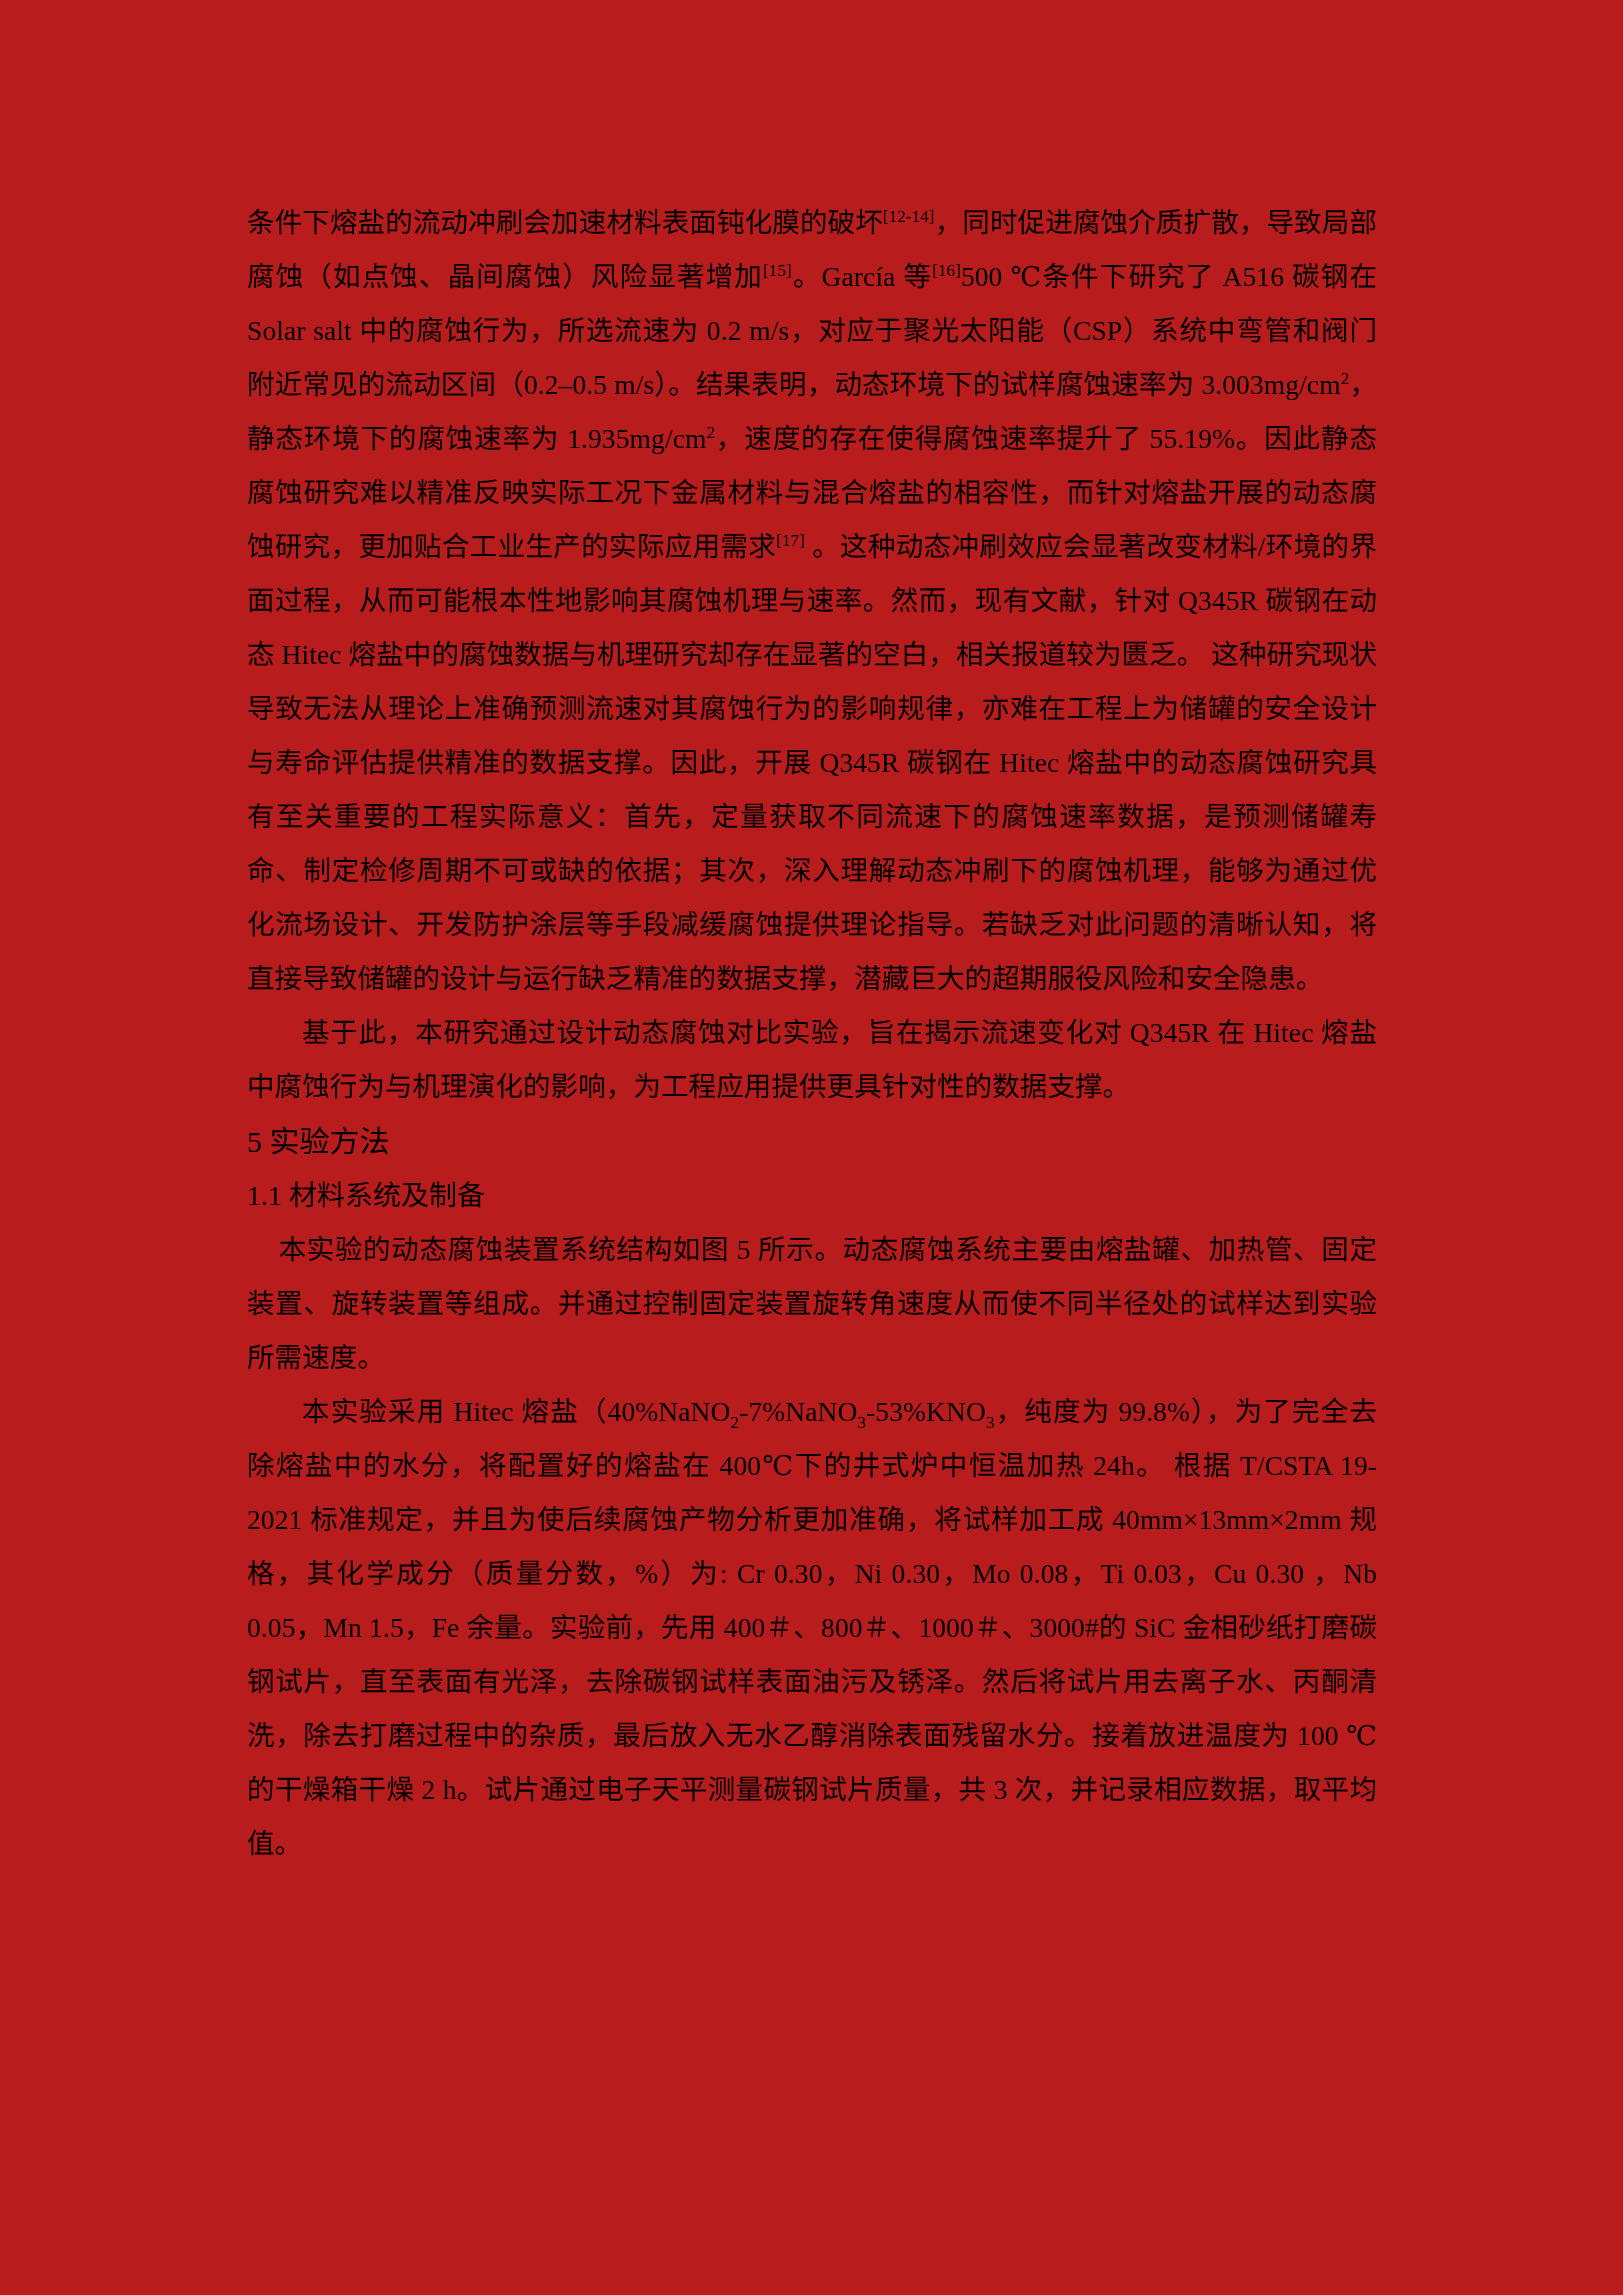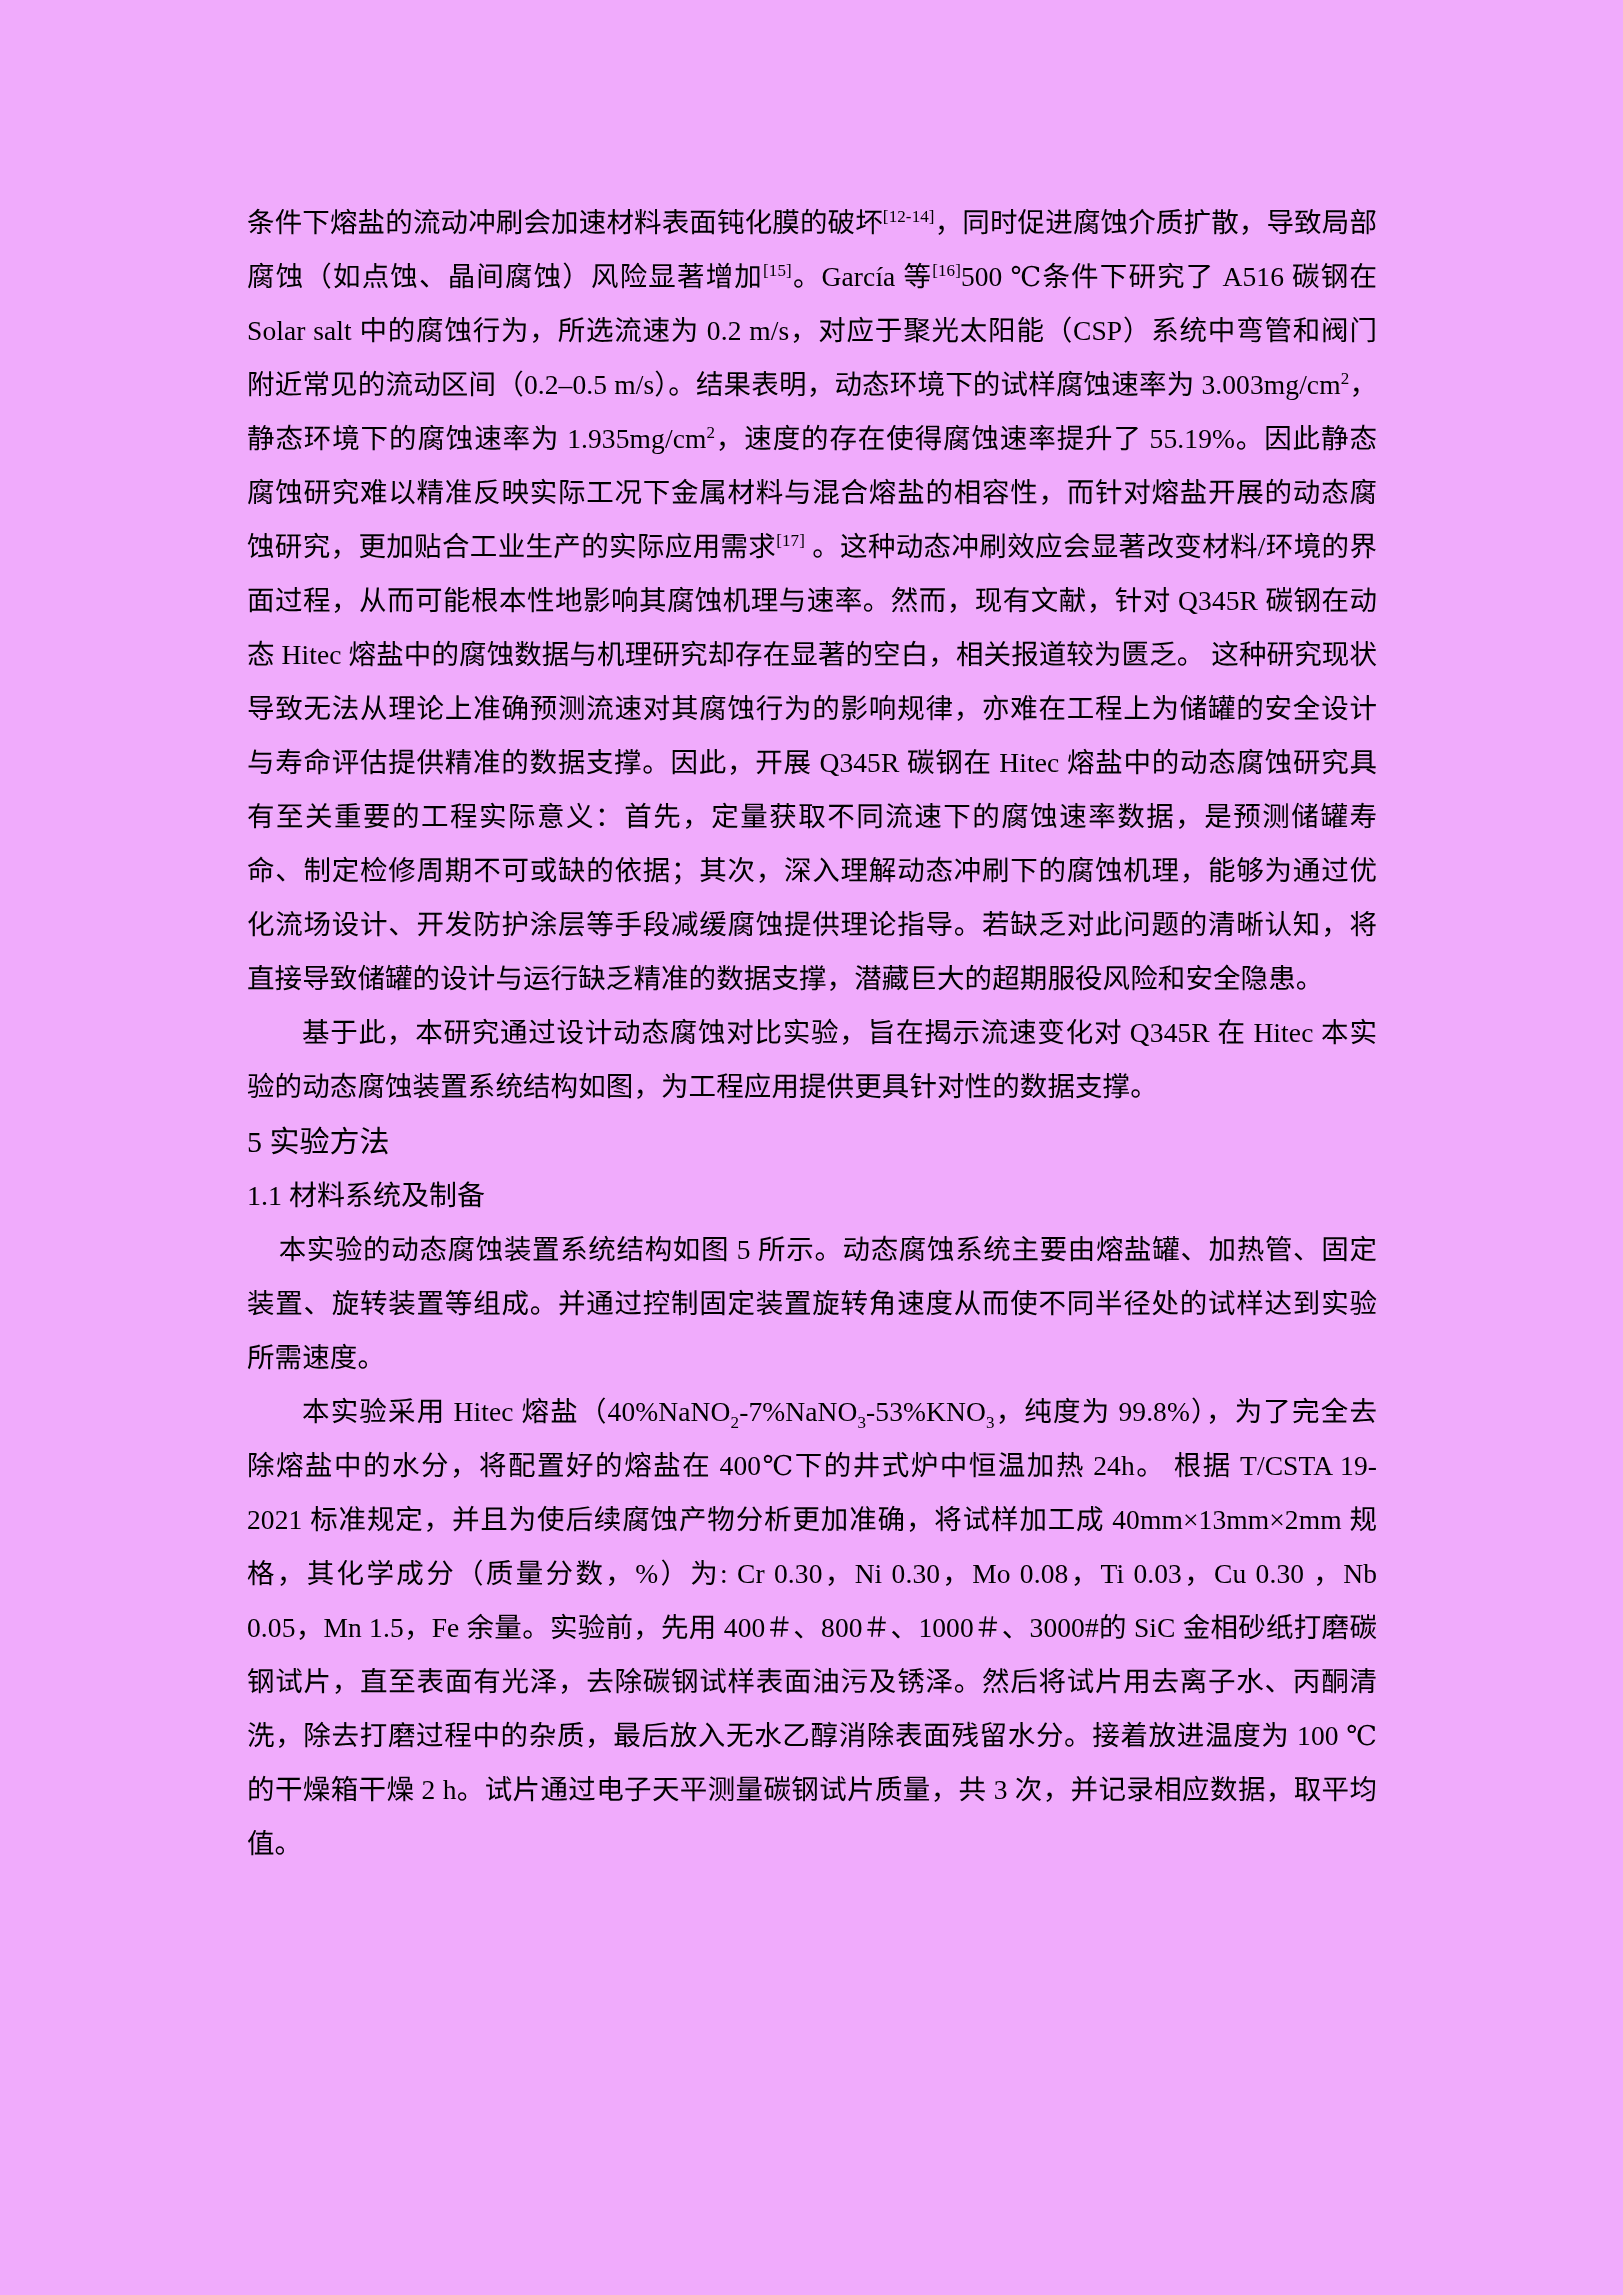--- a/index.html
+++ b/index.html
@@ -5,21 +5,21 @@
   html, body {
     margin: 0;
     padding: 0;
     background: #e8e8e8;
   }
   .page {
     position: relative;
     width: 1623px;
     height: 2295px;
     margin: 0 auto;
-    background: #f0abfc;
+    background: #b91c1c;
     color: #000000;
     font-family: "Liberation Serif", "DejaVu Serif", serif;
     overflow: hidden;
   }
   .content {
     position: absolute;
     left: 247px;
     top: 196px;
     width: 1130px;
   }
@@ -58,21 +58,21 @@
   sub { vertical-align: sub; }
 </style>
 </head>
 <body>
 
 <div class="page">
   <div class="content">
 
     <p class="body-text no-indent">条件下熔盐的流动冲刷会加速材料表面钝化膜的破坏<sup>[12-14]</sup>，同时促进腐蚀介质扩散，导致局部腐蚀（如点蚀、晶间腐蚀）风险显著增加<sup>[15]</sup>。García 等<sup>[16]</sup>500 ℃条件下研究了 A516 碳钢在 Solar salt 中的腐蚀行为，所选流速为 0.2 m/s，对应于聚光太阳能（CSP）系统中弯管和阀门附近常见的流动区间（0.2–0.5 m/s）。结果表明，动态环境下的试样腐蚀速率为 3.003mg/cm<sup>2</sup>，静态环境下的腐蚀速率为 1.935mg/cm<sup>2</sup>，速度的存在使得腐蚀速率提升了 55.19%。因此静态腐蚀研究难以精准反映实际工况下金属材料与混合熔盐的相容性，而针对熔盐开展的动态腐蚀研究，更加贴合工业生产的实际应用需求<sup>[17]</sup> 。这种动态冲刷效应会显著改变材料/环境的界面过程，从而可能根本性地影响其腐蚀机理与速率。然而，现有文献，针对 Q345R 碳钢在动态 Hitec 熔盐中的腐蚀数据与机理研究却存在显著的空白，相关报道较为匮乏。 这种研究现状导致无法从理论上准确预测流速对其腐蚀行为的影响规律，亦难在工程上为储罐的安全设计与寿命评估提供精准的数据支撑。因此，开展 Q345R 碳钢在 Hitec 熔盐中的动态腐蚀研究具有至关重要的工程实际意义：首先，定量获取不同流速下的腐蚀速率数据，是预测储罐寿命、制定检修周期不可或缺的依据；其次，深入理解动态冲刷下的腐蚀机理，能够为通过优化流场设计、开发防护涂层等手段减缓腐蚀提供理论指导。若缺乏对此问题的清晰认知，将直接导致储罐的设计与运行缺乏精准的数据支撑，潜藏巨大的超期服役风险和安全隐患。</p>
 
-    <p class="body-text indent-2">基于此，本研究通过设计动态腐蚀对比实验，旨在揭示流速变化对 Q345R 在 Hitec 本实验的动态腐蚀装置系统结构如图，为工程应用提供更具针对性的数据支撑。</p>
+    <p class="body-text indent-2">基于此，本研究通过设计动态腐蚀对比实验，旨在揭示流速变化对 Q345R 在 Hitec 熔盐中腐蚀行为与机理演化的影响，为工程应用提供更具针对性的数据支撑。</p>
 
     <h1 class="section-heading">5 实验方法</h1>
 
     <h2 class="subsection-heading">1.1 材料系统及制备</h2>
 
     <p class="body-text indent-1">本实验的动态腐蚀装置系统结构如图 5 所示。动态腐蚀系统主要由熔盐罐、加热管、固定装置、旋转装置等组成。并通过控制固定装置旋转角速度从而使不同半径处的试样达到实验所需速度。</p>
 
     <p class="body-text indent-2">本实验采用 Hitec 熔盐（40%NaNO<sub>2</sub>-7%NaNO<sub>3</sub>-53%KNO<sub>3</sub>，纯度为 99.8%），为了完全去除熔盐中的水分，将配置好的熔盐在 400℃下的井式炉中恒温加热 24h。 根据 T/CSTA 19-2021 标准规定，并且为使后续腐蚀产物分析更加准确，将试样加工成 40mm×13mm×2mm 规格，其化学成分（质量分数，%）为: Cr 0.30，Ni 0.30，Mo 0.08，Ti 0.03，Cu 0.30 ，Nb 0.05，Mn 1.5，Fe 余量。实验前，先用 400＃、800＃、1000＃、3000#的 SiC 金相砂纸打磨碳钢试片，直至表面有光泽，去除碳钢试样表面油污及锈泽。然后将试片用去离子水、丙酮清洗，除去打磨过程中的杂质，最后放入无水乙醇消除表面残留水分。接着放进温度为 100 ℃的干燥箱干燥 2 h。试片通过电子天平测量碳钢试片质量，共 3 次，并记录相应数据，取平均值。</p>
 
   </div>

